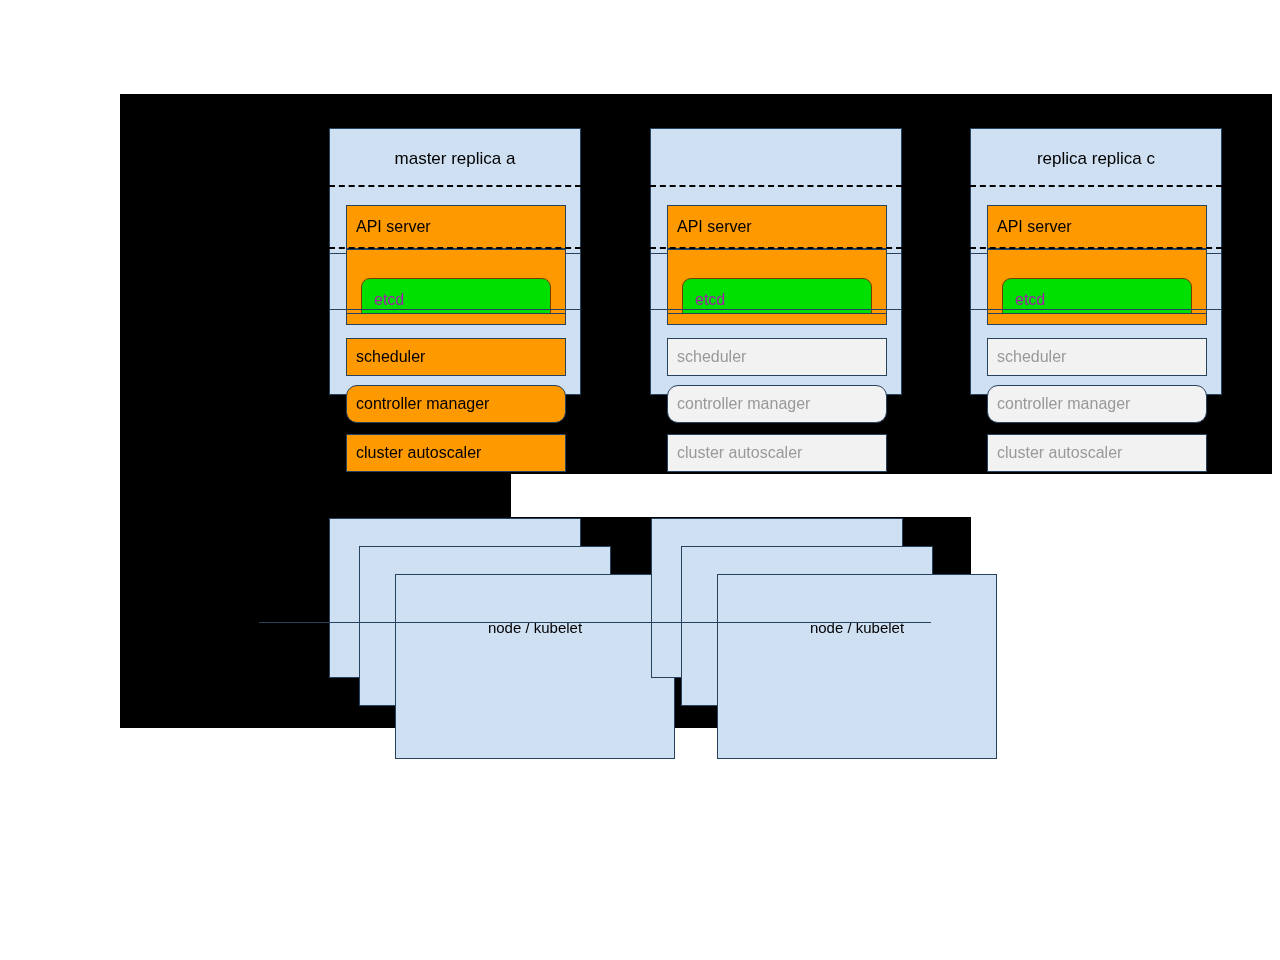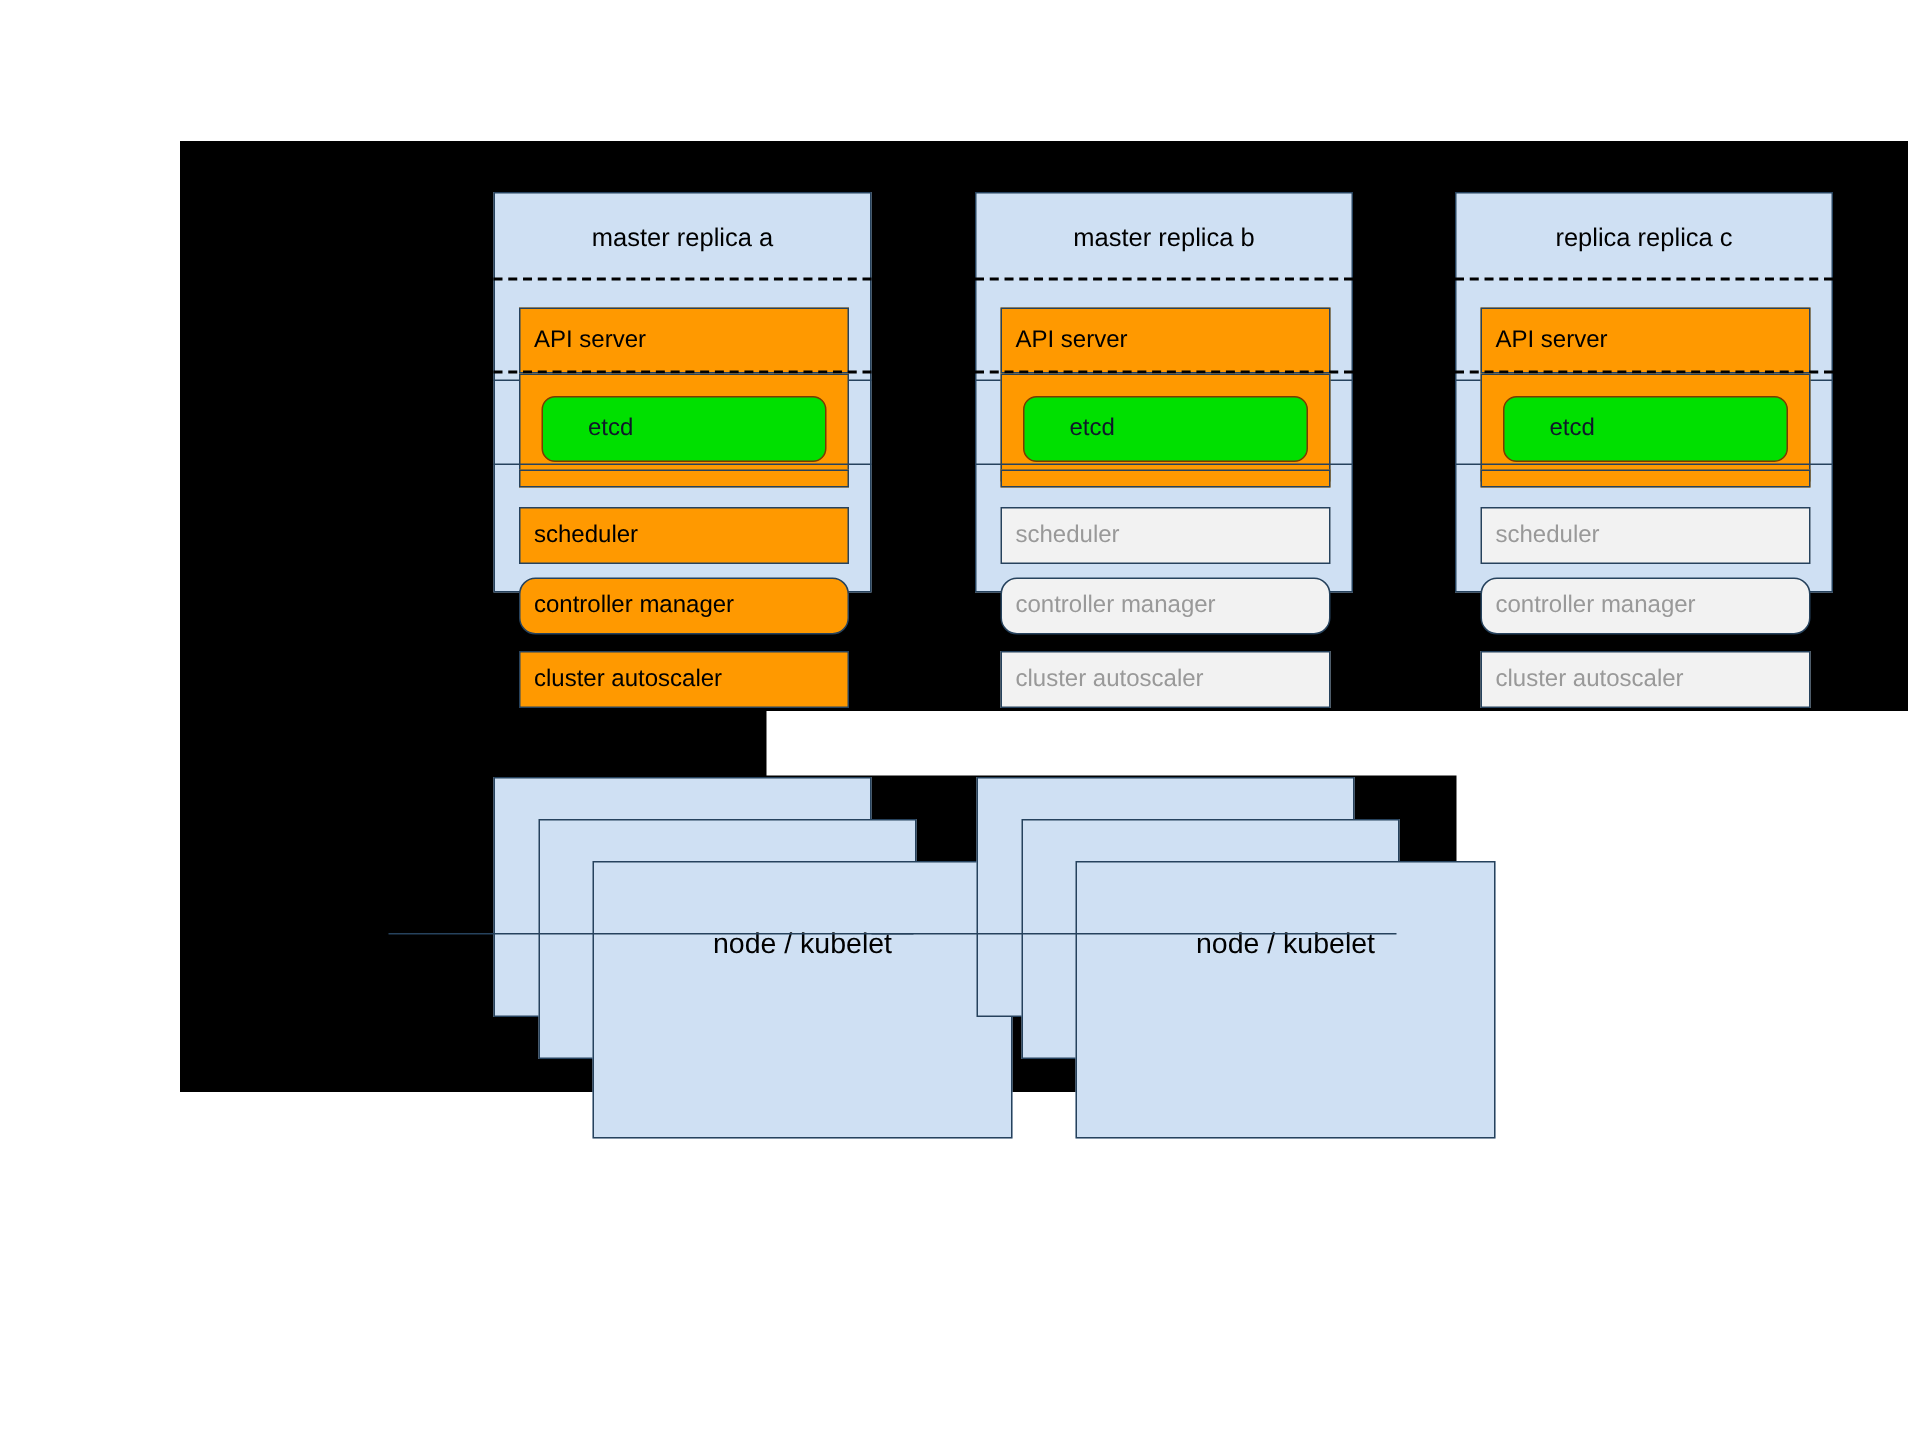--- a/index.html
+++ b/index.html
@@ -128,32 +128,32 @@
     width: 220px;
     top: 184px;
     height: 12px;
     background: #ff9900;
     border: 1px solid #26425d;
     box-sizing: border-box;
   }
   .etcd {
     position: absolute;
     left: 14px;
-    top: 14px;
+    top: 28px;
     width: 190px;
     height: 44px;
     background: #00e000;
     border: 1px solid #7a3b00;
     border-radius: 9px;
     box-sizing: border-box;
     display: flex;
     align-items: center;
-    padding-left: 30px;
+    padding-left: 12px;
     font-size: 16px;
-    color: #0f172a;
+    color: #a21caf;
   }
 
   .sched     { top: 209px; }
   .ctrlmgr   { top: 256px; border-radius: 11px; }
   .autoscale { top: 305px; }
 
   
   .nodegroup {
     position: absolute;
   }
@@ -169,21 +169,21 @@
   .nodecard.c2 { left: 30px; top: 28px; }
   .nodecard.c3 {
     left: 66px; top: 56px;
     width: 280px; height: 185px;
     display: flex;
     align-items: flex-start;
     justify-content: center;
   }
   .node-label {
     margin-top: 44px;
-    font-size: 19px;
+    font-size: 15px;
     color: #000000;
   }
   .node-divider {
     position: absolute;
     left: -70px;
     width: 350px;
     top: 104px;
     border-top: 1px solid #26425d;
     height: 0;
   }
@@ -220,21 +220,20 @@
     </div>
     <div class="comp ctrlmgr active">
       <span>controller manager</span>
     </div>
     <div class="comp autoscale active">
       <span>cluster autoscaler</span>
     </div>
   </div>
 
   <div class="master" style="left:650px;">
-    <div class="master-title">master replica b</div>
     <div class="hline-dashed dash1"></div>
 
     <div class="comp apiserver active">
       <span>API server</span>
     </div>
     <div class="hline-dashed dash2"></div>
     <div class="hline-solid solid1"></div>
 
     <div class="etcdwrap">
       <div class="etcd">

